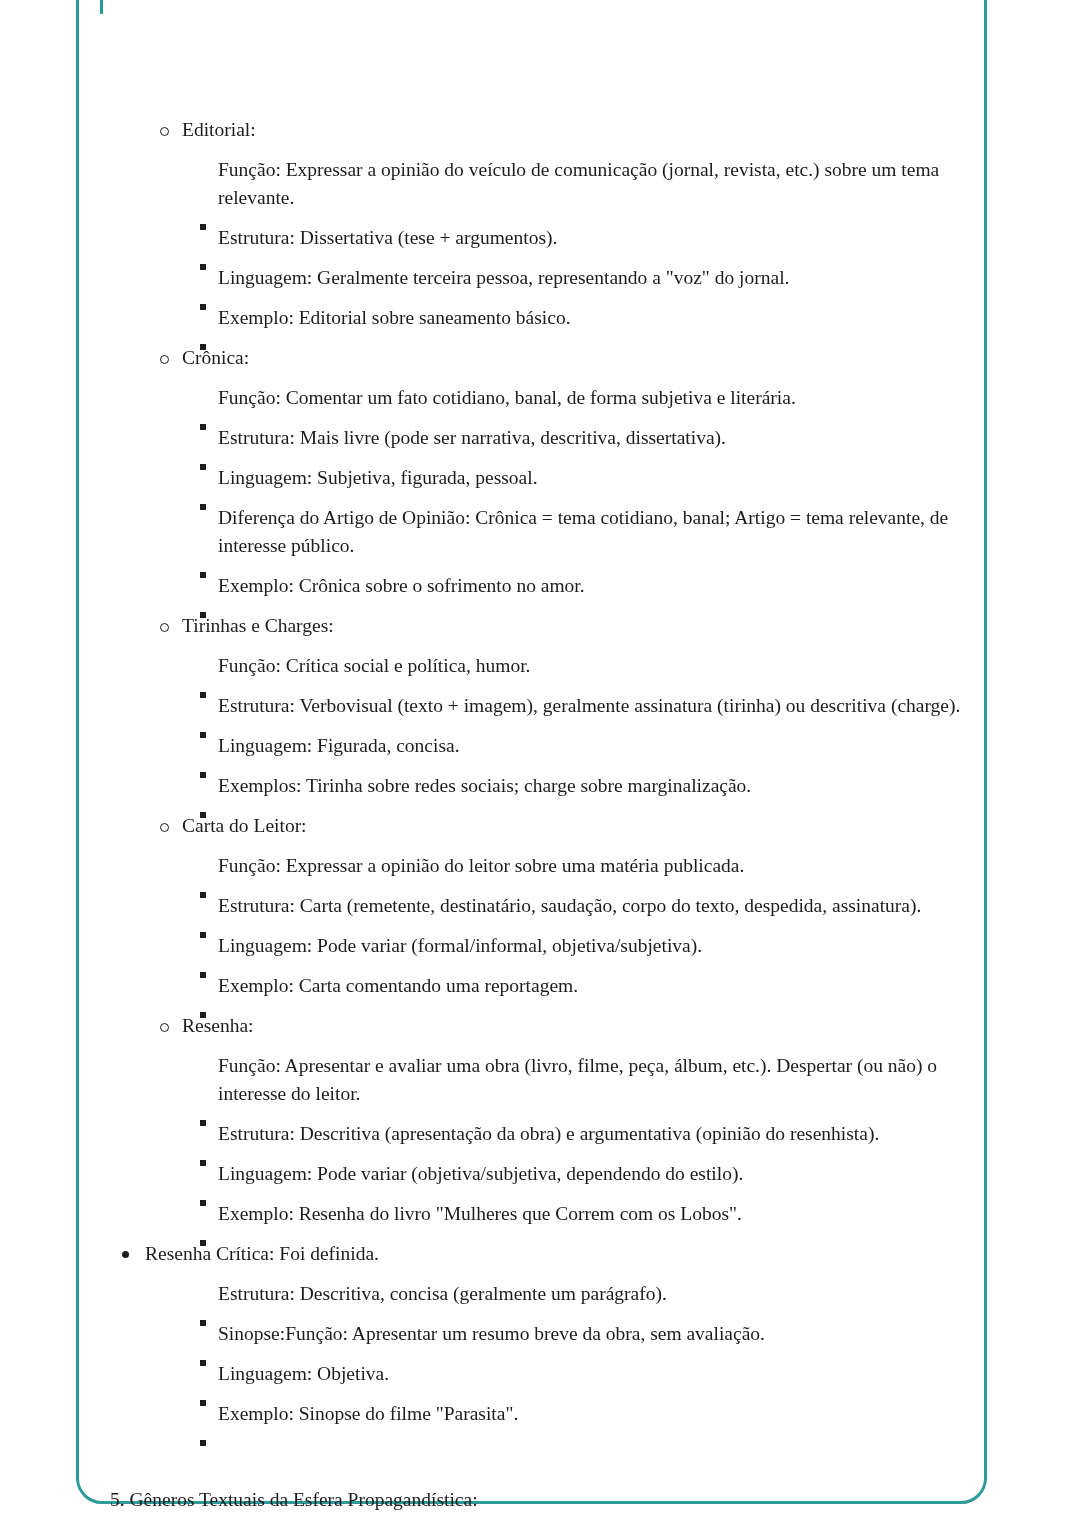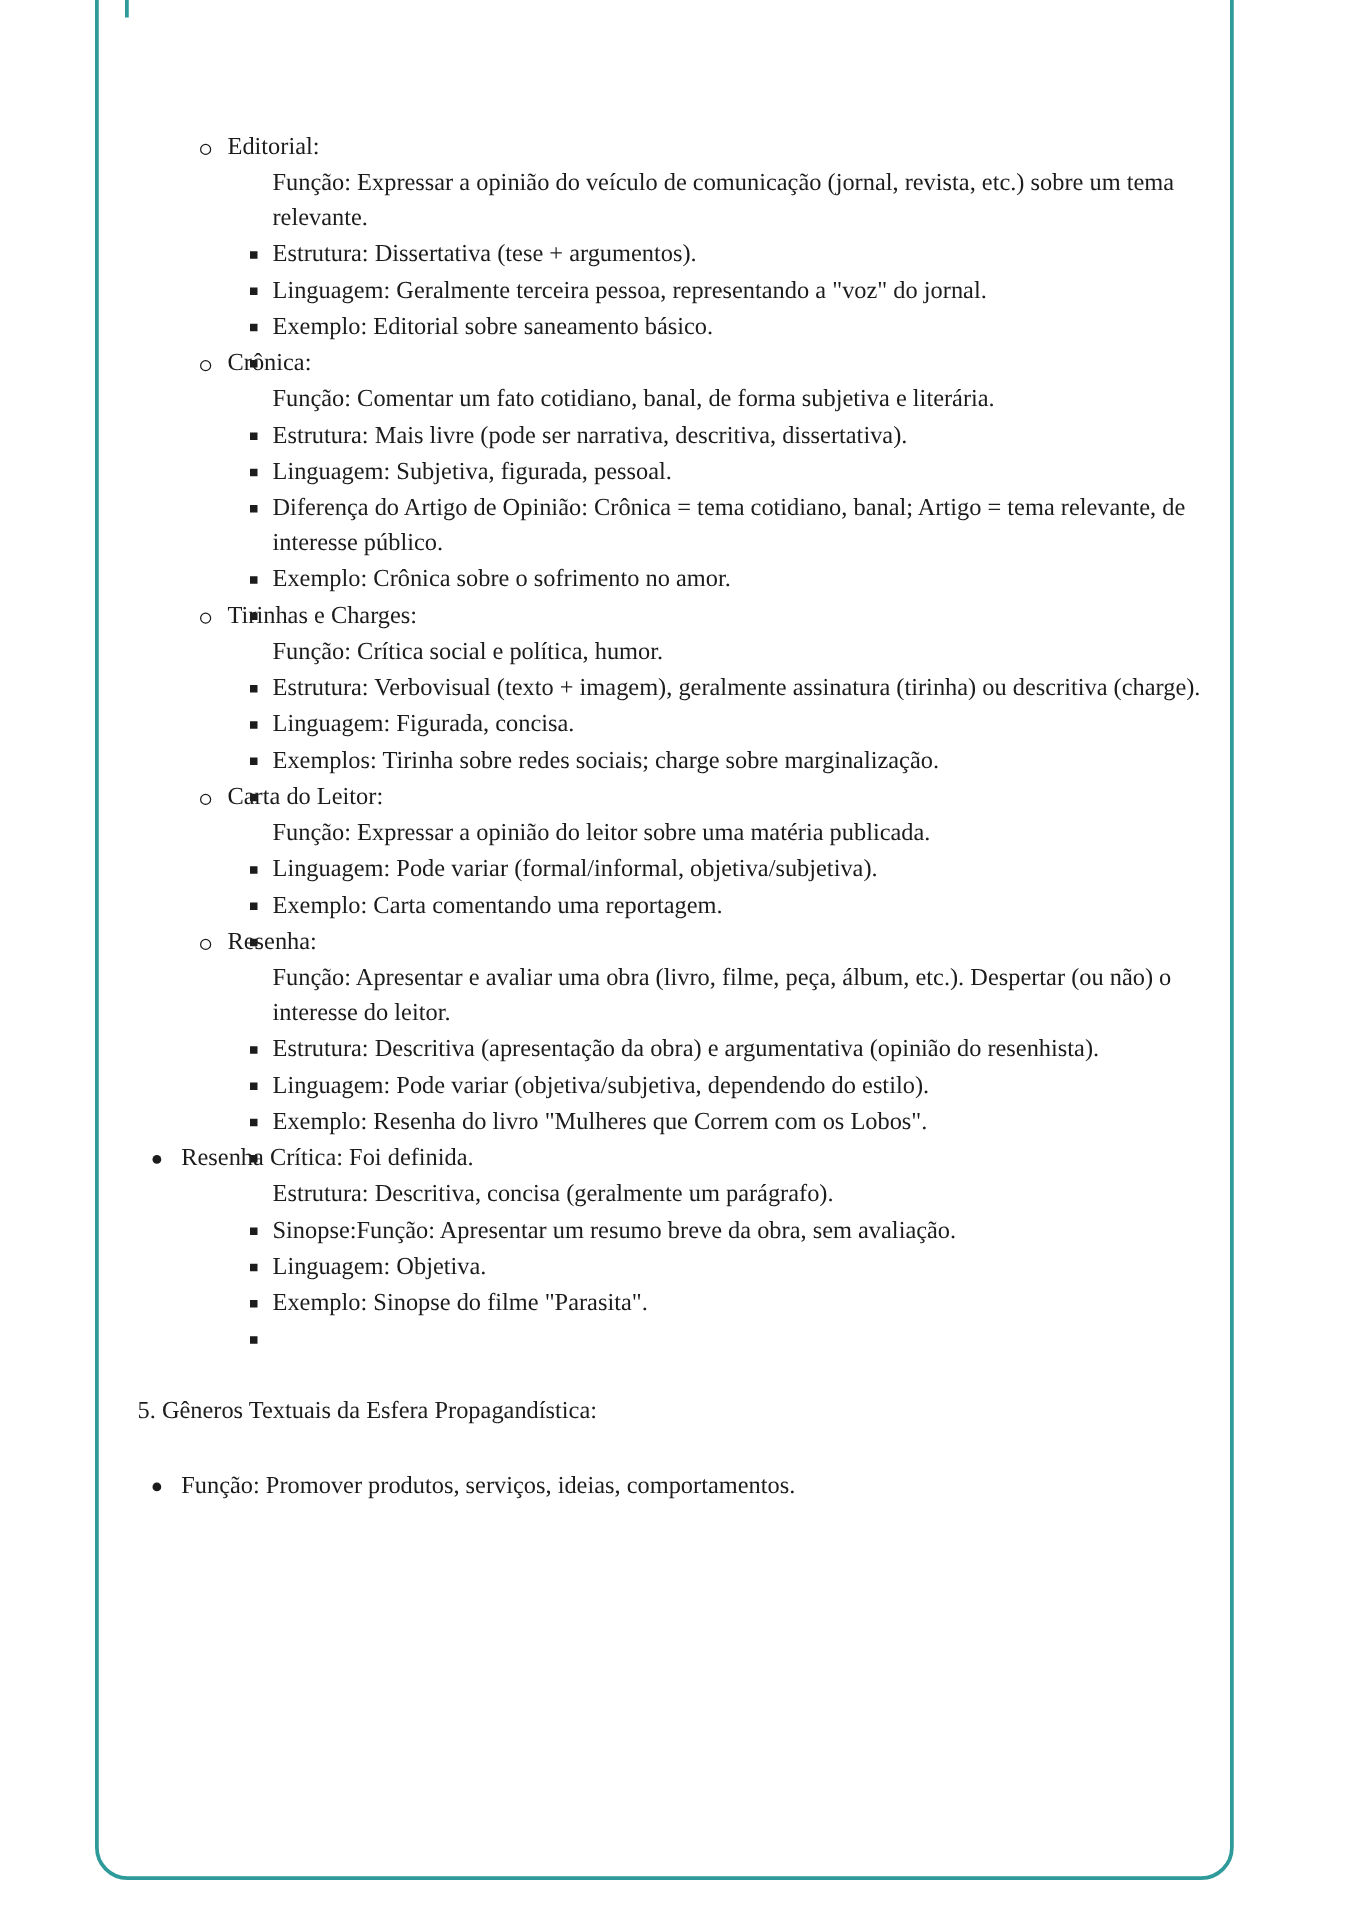--- a/index.html
+++ b/index.html
@@ -40,20 +40,21 @@
     position: absolute;
     left: 110px;
     top: 104px;
     width: 862px;
     font-size: 19.5px;
     line-height: 28px;
   }
   .item {
     display: flex;
     margin-bottom: 1px;
+    margin-top: 12px;
   }
   .item .txt { flex: 1 1 auto; }
   .item.lvl1 { padding-left: 12px; }
   .item.lvl1 .marker { width: 23px; }
   .item.lvl2 { padding-left: 50px; }
   .item.lvl2 .marker { width: 22px; }
   .item.lvl3 { padding-left: 90px; align-items: flex-end; }
   .item.lvl3 .marker { width: 18px; }
   .marker {
     flex: 0 0 auto;
@@ -161,20 +162,24 @@
         <div class="item lvl2">
           <span class="marker m-circle"></span>
           <div class="txt">Carta do Leitor:</div>
         </div>
         <div class="item lvl3">
           <span class="marker m-square"></span>
           <div class="txt">Função: Expressar a opinião do leitor sobre uma matéria publicada.</div>
         </div>
         <div class="item lvl3">
           <span class="marker m-square"></span>
+          <div class="txt">Estrutura: Carta (remetente, destinatário, saudação, corpo do texto, despedida, assinatura).</div>
+        </div>
+        <div class="item lvl3">
+          <span class="marker m-square"></span>
           <div class="txt">Linguagem: Pode variar (formal/informal, objetiva/subjetiva).</div>
         </div>
         <div class="item lvl3">
           <span class="marker m-square"></span>
           <div class="txt">Exemplo: Carta comentando uma reportagem.</div>
         </div>
         <div class="item lvl2">
           <span class="marker m-circle"></span>
           <div class="txt">Resenha:</div>
         </div>

